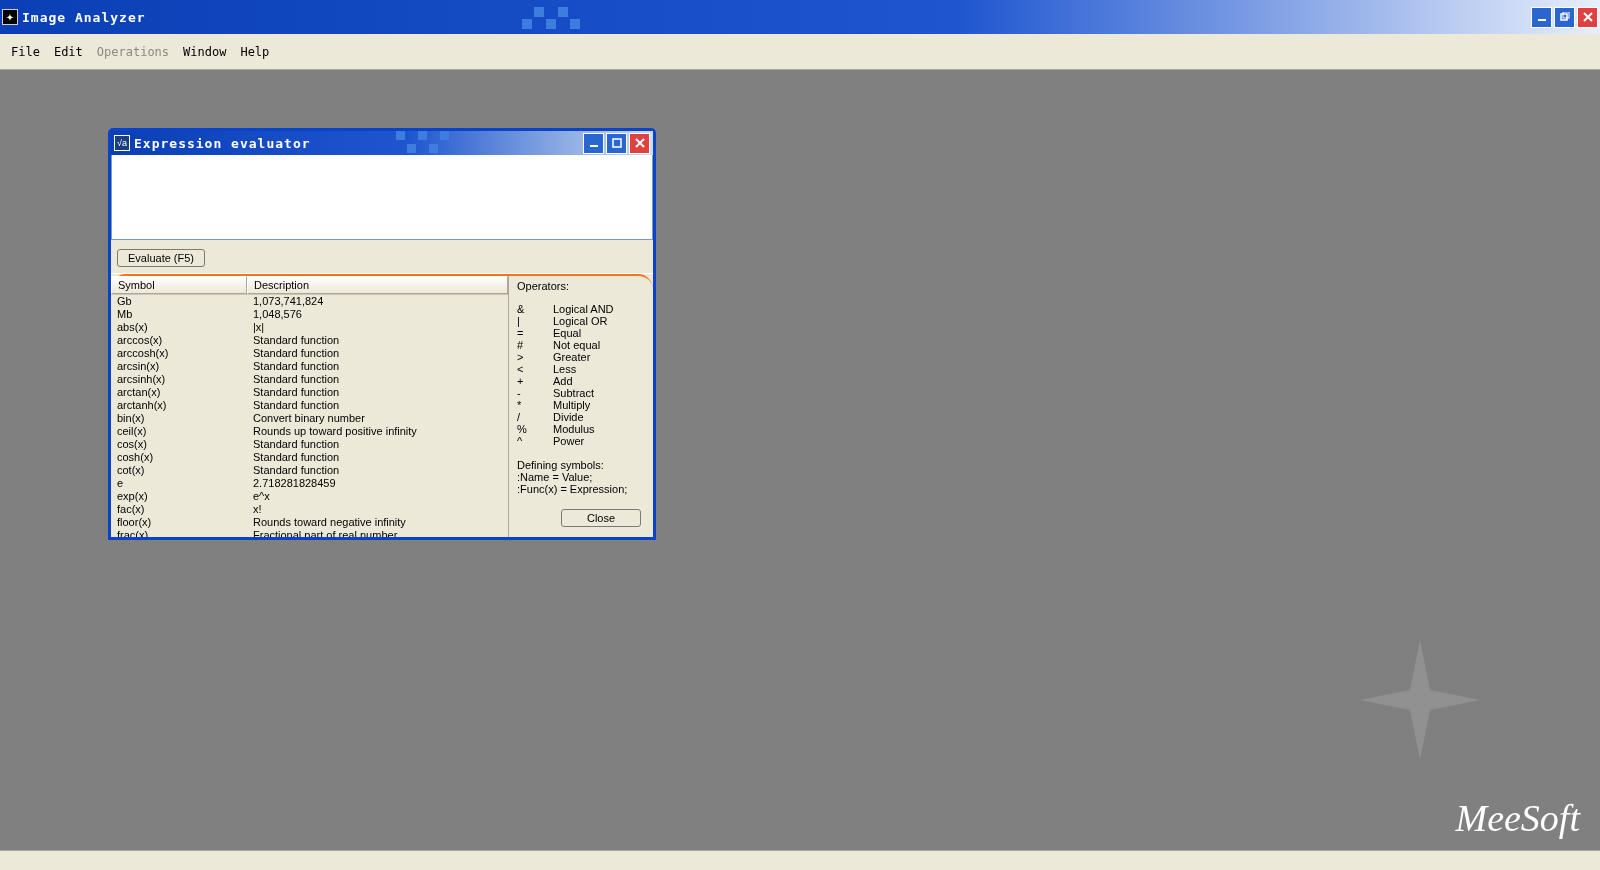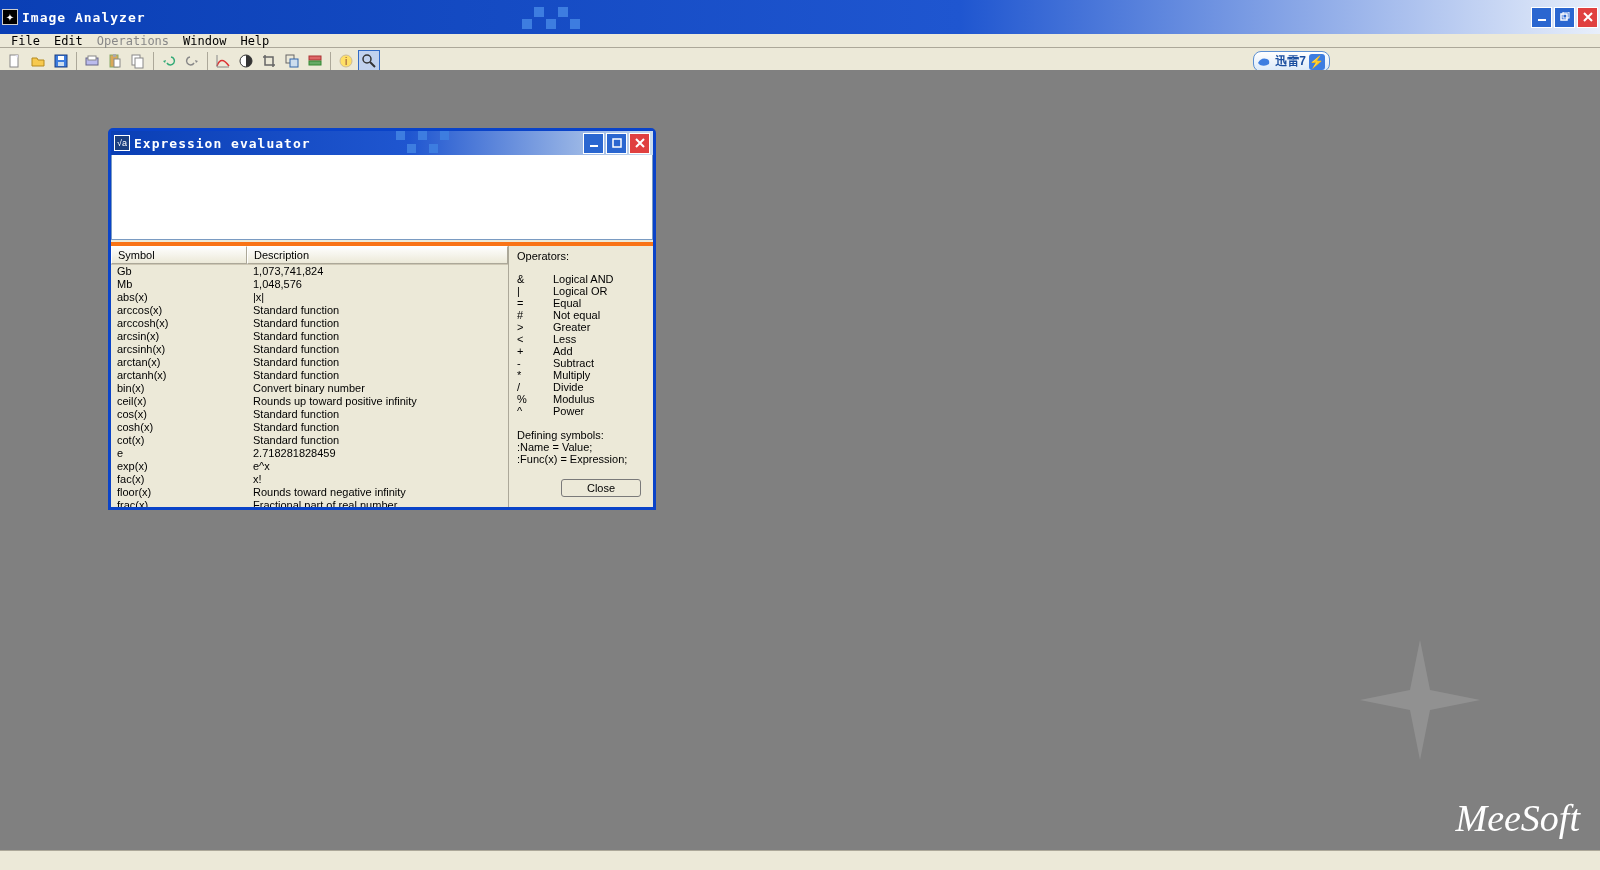--- a/index.html
+++ b/index.html
@@ -59,21 +59,21 @@
   display:flex; align-items:center; justify-content:center;
   cursor:pointer;
 }
 .win-btn.min { background:#2a66d0; }
 .win-btn.max { background:#2a66d0; }
 .win-btn.close { background:#e04040; }
 .win-btn svg { width:10px; height:10px; }
 
 
 .menubar {
-  height: 14px;
+  height: 36px;
   background: #ece9d8;
   border-bottom: 1px solid #aca899;
   display: flex;
   align-items: center;
   padding: 0 4px;
 }
 .menubar .mi {
   padding: 2px 7px;
   cursor: default;
   font-family:"Fixedsys",monospace;
@@ -210,21 +210,22 @@
   padding:2px 10px;
   background:#ece9d8;
   border:1px solid #7a7a7a;
   border-radius:3px;
   cursor:pointer;
   font-size:11px;
 }
 
 .dlg-lower {
   display:flex;
-  border-top:4px solid #f97316;
+  border-top:2px solid #f97316;
+  border-radius:15px;
 }
 .symbols-pane {
   width:398px;
   border-right:1px solid #aca899;
   display:flex; flex-direction:column;
 }
 .symbols-headers {
   display:flex;
   background:#ece9d8;
   border-bottom:1px solid #cdc7b4;
@@ -458,20 +459,23 @@
         </div>
       <div class="win-btn close">
           <svg viewBox="0 0 10 10">
             <path d="M1 1 L9 9 M9 1 L1 9" stroke="white" stroke-width="2"></path>
           </svg>
         </div>
     </div>
   </div>
   <div class="dlg-body">
     <textarea class="expr-input" style=""></textarea>
+    <div class="eval-row">
+      <button class="eval-btn">Evaluate (F5)</button>
+    </div>
     <div class="dlg-lower">
       <div class="symbols-pane">
         <div class="symbols-headers">
           <div class="sh col1">Symbol</div>
           <div class="sh col2">Description</div>
         </div>
         <div class="symbols-list" id="symbols-list">
             <div class="sym-row">
               <span class="c1">Gb</span>
               <span class="c2">1,073,741,824</span>

